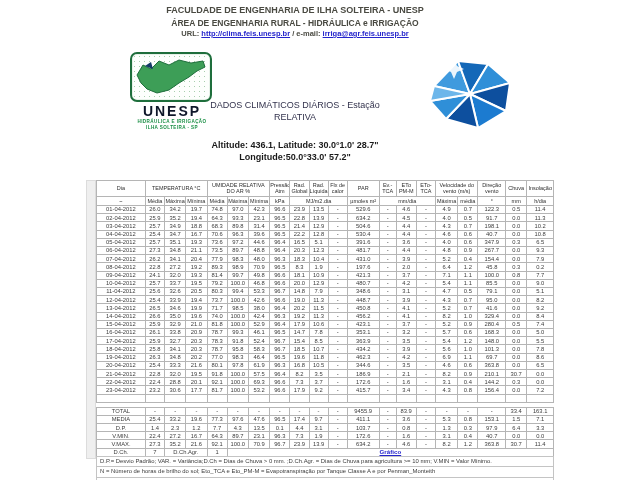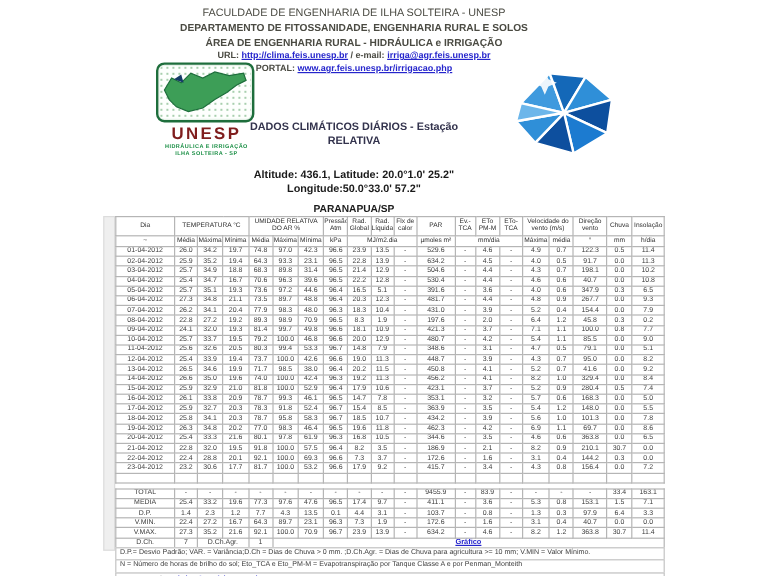--- a/index.html
+++ b/index.html
@@ -1,36 +1,36 @@
 <!DOCTYPE html>
 <html><head>
 <meta charset="utf-8">
 <style>
   html,body{margin:0;padding:0}
   body{width:640px;height:480px;position:relative;background:#fff;
        font-family:"Liberation Sans",sans-serif;overflow:hidden;color:#3c3c3c}
   
   .masthead{position:absolute;left:145px;top:5px;width:300px;text-align:center;color:#4a4a42}
-  .m1{font-size:9px;font-weight:normal;line-height:1.3}
+  .m1{font-size:9px;font-weight:bold;line-height:1.3}
   .m2{font-size:8.5px;font-weight:bold;line-height:1.3;margin-top:1px}
   .m-link{font-size:7.5px;font-weight:bold;line-height:1.45;color:#4a4a42}
   .hlink{color:#2525cc;text-decoration:underline;font-weight:bold;cursor:pointer}
   
   .station{position:absolute;left:145px;top:100px;width:300px;text-align:center;
-           color:#33334d;font-weight:bold;font-size:9px;line-height:11.5px}
+           color:#33334d;font-weight:normal;font-size:9px;line-height:11.5px}
   .geo{position:absolute;left:145px;top:139px;width:300px;text-align:center;
        color:#1a1a1a;font-weight:bold;font-size:9px;line-height:12px}
   .geo .loc{margin-top:5px;font-size:8.5px}
   
   .unesp-left{position:absolute;left:130px;top:52px;width:84px}
   .map-box{width:78px;height:46px;border:2px solid #1e6e3c;border-radius:7px;background:#fdfffd;
            background-image:radial-gradient(#a8cfae 0.7px, rgba(0,0,0,0) 1px);
            background-size:5px 5px;position:relative;box-shadow:inset 0 0 0 1px #e7f2e9}
   .map-box svg{position:absolute;left:3px;top:3px}
-  .unesp-word{color:#7f1d1d;font-weight:bold;font-size:14px;letter-spacing:2px;
+  .unesp-word{color:#0f172a;font-weight:bold;font-size:14px;letter-spacing:2px;
               text-align:center;line-height:15px;margin-top:2px}
   .unesp-sub{font-size:4.6px;font-weight:bold;color:#1a8f45;text-align:center;line-height:1.25;letter-spacing:0.4px}
   
   .unesp-globe{position:absolute;left:424px;top:56px}
   
   .gutter{position:absolute;left:86px;top:180px;width:8px;height:277px;background:#efefef;border:1px solid #dcdcdc}
   
   .doc{position:absolute;left:96px;top:180px;width:458px}
   table{border-collapse:collapse;table-layout:fixed;width:458px;background:#fff}
   th,td{border:1px solid #b5b5b5;text-align:center;color:#3c3c3c;overflow:hidden}
@@ -41,31 +41,26 @@
   .note{border:1px solid #c4c4c4;margin-top:-1px;font-size:5.9px;line-height:1.25;
         padding:1px 3px;color:#3c3c3c;text-align:left;background:#fff}
 </style>
 </head>
 <body>
 
 <div>
 
   <div class="masthead">
     <div class="m1">FACULDADE DE ENGENHARIA DE ILHA SOLTEIRA - UNESP</div>
-    <div class="m2">DEPARTAMENTO DE FITOSSANIDADE, ENGENHARIA RURAL E SOLOS</div>
     <div class="m2">ÁREA DE ENGENHARIA RURAL - HIDRÁULICA e IRRIGAÇÃO</div>
     <div class="m-link">
       <span>URL:</span>
       <a class="hlink">http://clima.feis.unesp.br</a>
       <span>/ e-mail:</span>
       <a class="hlink">irriga@agr.feis.unesp.br</a>
-    </div>
-    <div class="m-link">
-      <span>PORTAL:</span>
-      <a class="hlink">www.agr.feis.unesp.br/irrigacao.php</a>
     </div>
   </div>
 
   <div class="unesp-left">
     <div class="map-box">
       <svg width="72" height="40" viewBox="0 0 72 40">
         <polygon points="2,18 8,8 16,12 24,4 34,8 44,3 56,6 68,4 70,10 62,14 54,20 44,26 34,33 22,36 12,32 6,26" fill="#3d9e57" stroke="#1e6e3c" stroke-width="1"></polygon>
         <polygon points="10,9 16,5 18,12" fill="#143a66"></polygon>
       </svg>
     </div>
@@ -88,23 +83,22 @@
       </g>
       <polygon points="30,3 33,10 40,13 33,16 30,23 27,16 20,13 27,10" fill="#ffffff" opacity="0.9"></polygon>
     </svg>
   </div>
 
   <div class="station">
     <div>DADOS CLIMÁTICOS DIÁRIOS - Estação</div>
     <div>RELATIVA</div>
   </div>
   <div class="geo">
-    <div>Altitude: 436.1, Latitude: 20.0°1.0' 25.2"</div>
+    <div>Altitude: 436.1, Latitude: 30.0°1.0' 28.7"</div>
     <div>Longitude:50.0°33.0' 57.2"</div>
-    <div class="loc">PARANAPUA/SP</div>
   </div>
 
   <div class="gutter"></div>
 
   <div class="doc">
     <table>
         <colgroup>
           <col style="width: 46px;">
           <col style="width: 18px;">
           <col style="width: 20px;">

